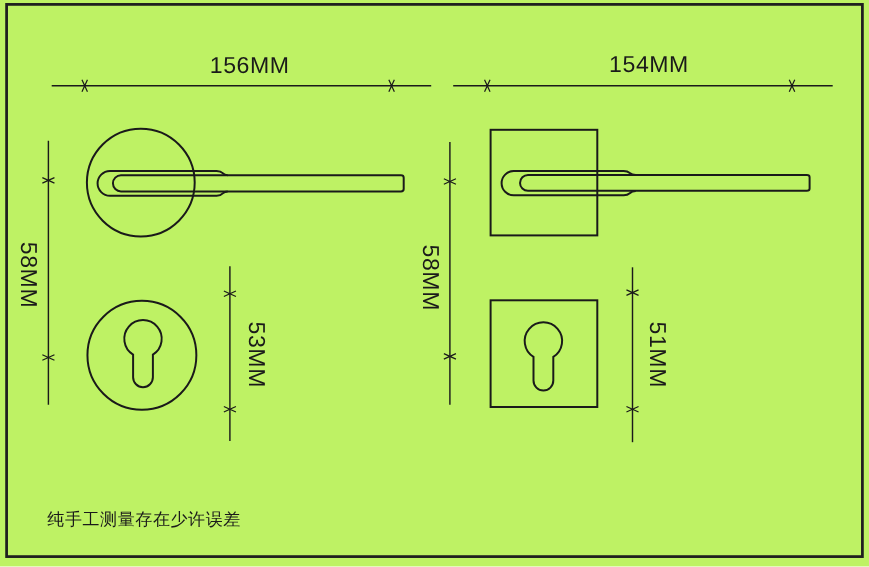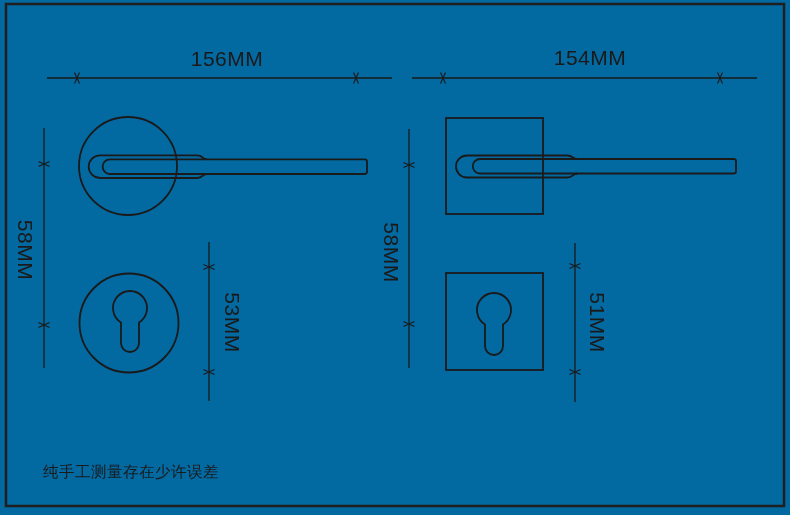--- a/index.html
+++ b/index.html
@@ -4,21 +4,21 @@
 <style>
   html, body {
     margin: 0;
     padding: 0;
     background: #ffffff;
   }
   .canvas {
     position: relative;
     width: 790px;
     height: 515px;
-    background: #0369a1;
+    background: #bef264;
     overflow: hidden;
     font-family: "Liberation Sans", "DejaVu Sans", sans-serif;
   }
   svg { display: block; }
   svg text {
     font-family: "Liberation Sans", "DejaVu Sans", sans-serif;
     fill: #1a1a1a;
   }
   .dim-label {
     font-size: 21px;

